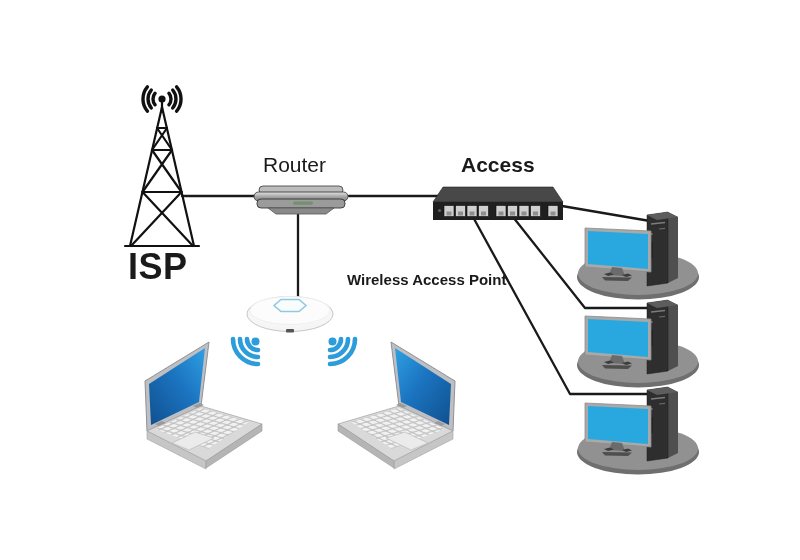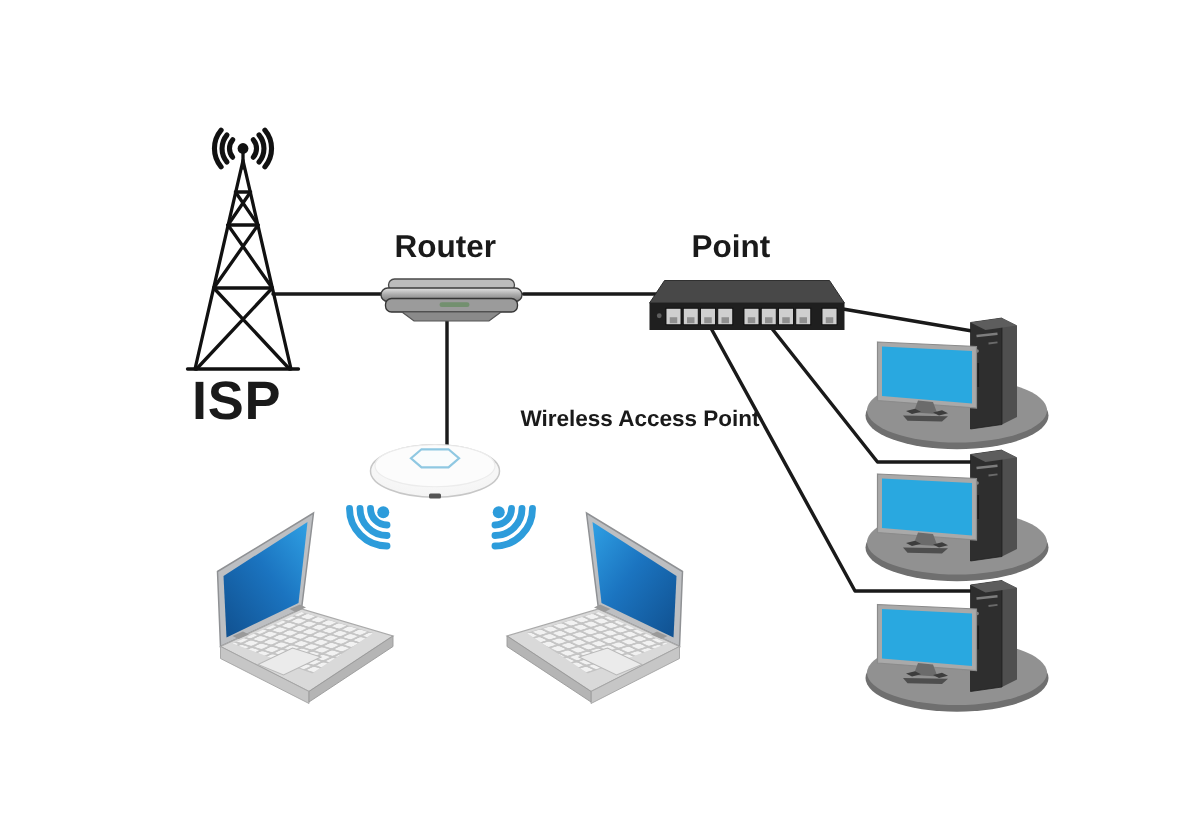--- a/index.html
+++ b/index.html
@@ -1,21 +1,21 @@
 <!DOCTYPE html>
 <html><head>
 <meta charset="utf-8">
 <style>
   html,body{margin:0;padding:0;background:#ffffff;}
   #canvas{position:relative;width:800px;height:560px;background:#ffffff;overflow:hidden;
           font-family:"Liberation Sans",sans-serif;}
   #scene{position:absolute;left:0;top:0;}
   .lbl{position:absolute;color:#1a1a1a;white-space:nowrap;}
   .lbl-isp{left:128px;top:246px;font-size:36px;font-weight:600;letter-spacing:0.5px;text-align:center;}
-  .lbl-router{left:263px;top:153px;font-size:21px;font-weight:700;}
+  .lbl-router{left:263px;top:153px;font-size:21px;font-weight:400;}
   .lbl-switch{left:461px;top:153px;font-size:21px;font-weight:600;}
   .lbl-wap{left:306px;top:271px;font-size:15px;font-weight:600;margin-left:41px;}
 </style>
 </head>
 <body>
 
 <div id="canvas">
 
 <svg id="scene" width="800" height="560" viewBox="0 0 800 560">
   <defs>
@@ -160,16 +160,16 @@
   <use href="#laptop"></use>
   <use href="#laptop" transform="translate(600,0) scale(-1,1)"></use>
 
   <use href="#desktop" color="#29A8E0"></use>
   <use href="#desktop" transform="translate(0,88)" color="#29A8E0"></use>
   <use href="#desktop" transform="translate(0,175)" color="#29A8E0"></use>
 </svg>
 
 <div class="lbl lbl-isp">ISP</div>
 <div class="lbl lbl-router">Router</div>
-<div class="lbl lbl-switch">Point</div>
+<div class="lbl lbl-switch">Access</div>
 <div class="lbl lbl-wap">Wireless Access Point</div>
 
 </div>
 
 </body></html>

